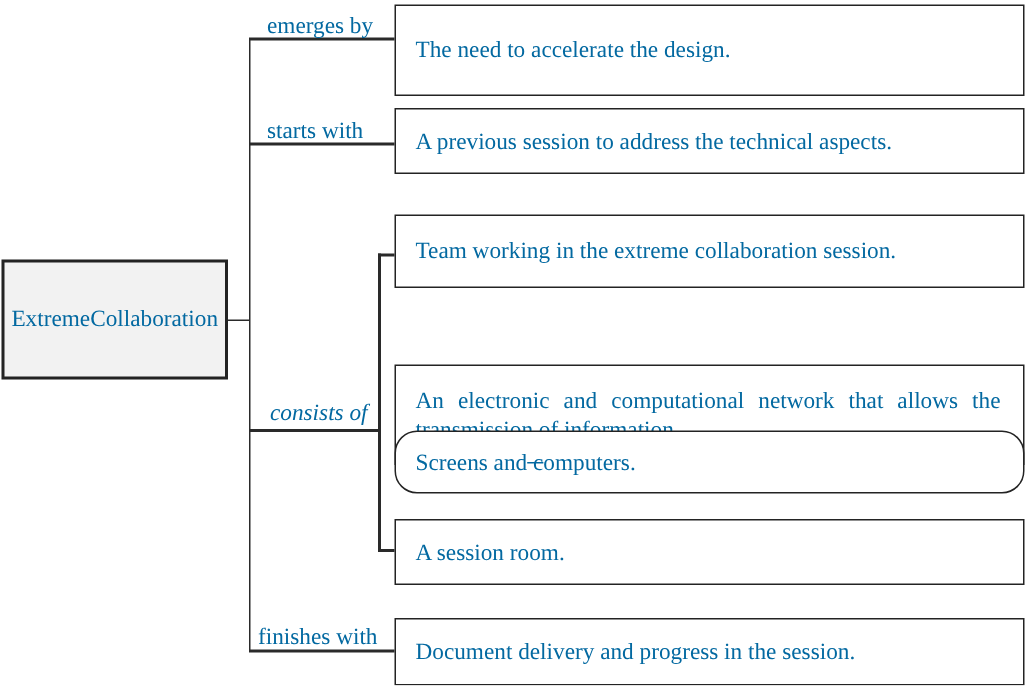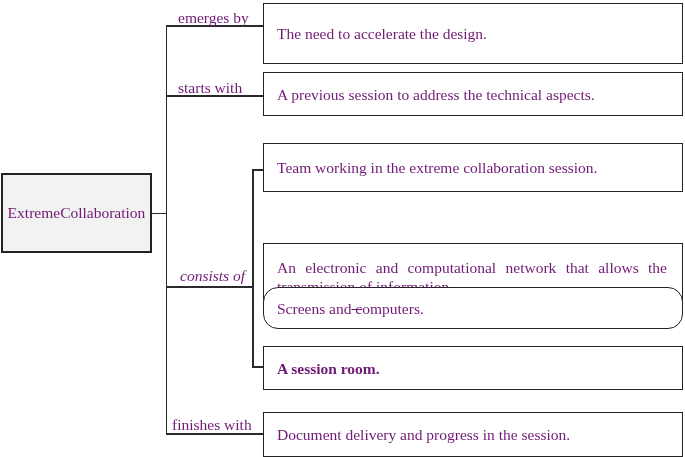--- a/index.html
+++ b/index.html
@@ -1,18 +1,18 @@
 <!DOCTYPE html>
 <html><head>
 <meta charset="utf-8">
 <style>
   html,body{margin:0;padding:0;background:#ffffff;}
   .canvas{
     position:relative;width:685px;height:457px;background:#ffffff;
-    font-family:"Liberation Serif","DejaVu Serif",serif;color:#701a75;
+    font-family:"Liberation Serif","DejaVu Serif",serif;color:#0369a1;
     overflow:hidden;
   }
   .hline{position:absolute;height:1.6px;background:#2a2a2a;}
   .vline{position:absolute;width:1.6px;background:#2a2a2a;}
   .node{
     position:absolute;box-sizing:border-box;background:#ffffff;
     border:1.7px solid #232323;display:flex;align-items:center;
     font-size:15.5px;line-height:18.5px;
   }
   .leaf{left:263px;width:420px;padding:2px 15px 0 13px;}
@@ -64,21 +64,21 @@
   </div>
 
   <div class="node leaf justify" style="top:209px;height:67px;margin-top:34px;">
     <span class="node-text">An electronic and computational network that allows the transmission of information.</span>
   </div>
 
   <div class="node leaf" style="top:287px;height:42px;border-radius:15px;">
     <span class="node-text"><span>Screens and</span><span class="struck"> c</span><span>omputers.</span></span>
   </div>
 
-  <div class="node leaf" style="top:346px;height:44px;font-weight:bold;">
+  <div class="node leaf" style="top:346px;height:44px;">
     <span class="node-text">A session room.</span>
   </div>
 
   <div class="node leaf" style="top:412px;height:45px;">
     <span class="node-text">Document delivery and progress in the session.</span>
   </div>
 
 </div>
 
 </body></html>

